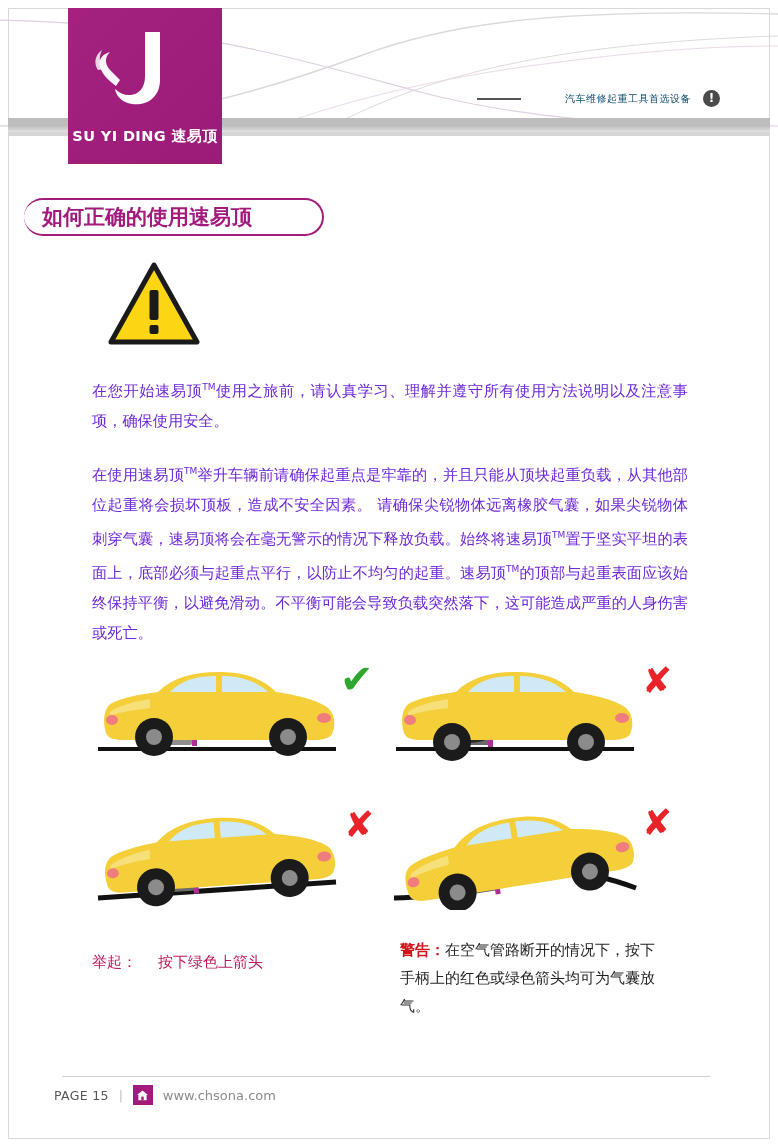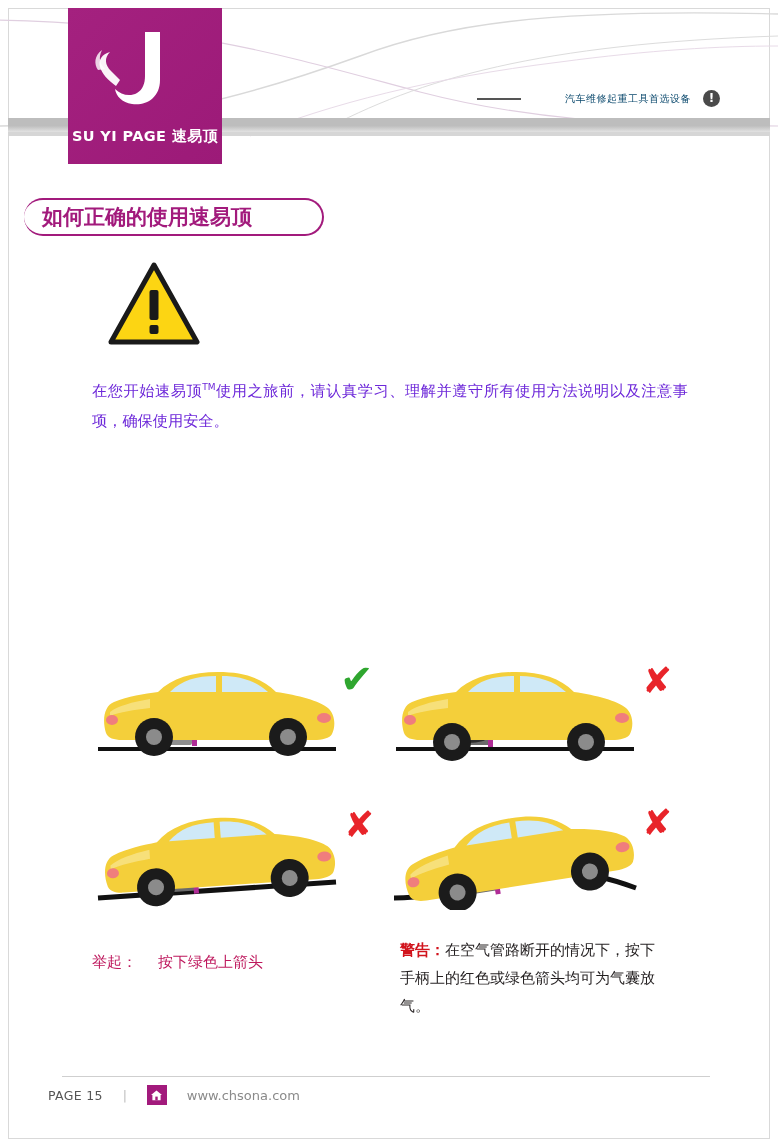--- a/index.html
+++ b/index.html
@@ -164,24 +164,24 @@
   .note-row .lbl { display: inline-block; min-width: 66px; }
   
   .footer-line {
     position: absolute;
     left: 62px; top: 1076px;
     width: 648px; height: 1px;
     background: #cfcfcf;
   }
   .footer {
     position: absolute;
-    left: 48px; top: 1085px;
+    left: 54px; top: 1085px;
     display: flex;
     align-items: center;
-    gap: 20px;
+    gap: 10px;
     color: #6d6d6d;
     font-size: 12.5px;
   }
   .footer .pg { color: #555; letter-spacing: 0.3px; }
   .footer .sep { color: #bdbdbd; }
   .footer .home {
     width: 20px; height: 20px;
     background: #a21a7c;
     display: inline-flex;
     align-items: center;
@@ -208,21 +208,21 @@
 
   <div class="logo-block">
     <div class="logo-j">
       <svg width="154" height="104" viewBox="0 0 154 104">
         <path d="M92 18 L92 66 C92 84 78 92 64 90 C54 88.5 48 82 47 75 C53 81 62 83 69 79 C75 75.6 77 69 77 62 L77 18 Z" fill="#ffffff"></path>
         <path d="M48 72 C40 66 34 60 32 53 C30 46 34 40 42 38 C36 44 37 51 43 57 C46 60 49 63 52 66 Z" fill="#ffffff" opacity="0.95"></path>
         <path d="M30 56 C26 50 26 42 34 36 C30 44 32 50 37 55 Z" fill="#ffffff" opacity="0.8"></path>
       </svg>
     </div>
     <div class="logo-name">
-      <span>SU YI PAGE</span>
+      <span>SU YI DING</span>
       <span class="cn">速易顶</span>
     </div>
   </div>
 
   <div class="tagline">
     <span class="dash"></span>
     <span class="txt">汽车维修起重工具首选设备</span>
     <span class="badge">!</span>
   </div>
 
@@ -233,20 +233,21 @@
   <div class="warn-tri">
     <svg width="92" height="86" viewBox="0 0 92 86">
       <path d="M46 3 L89 80 L3 80 Z" fill="#fcd513" stroke="#1a1a1a" stroke-width="5" stroke-linejoin="round"></path>
       <rect x="41.5" y="28" width="9" height="30" rx="2" fill="#1a1a1a"></rect>
       <rect x="41.5" y="63" width="9" height="9" rx="2" fill="#1a1a1a"></rect>
     </svg>
   </div>
 
   <div class="body-text">
     <p>在您开始速易顶<sup class="tm">TM</sup>使用之旅前，请认真学习、理解并遵守所有使用方法说明以及注意事项，确保使用安全。</p>
+    <p>在使用速易顶<sup class="tm">TM</sup>举升车辆前请确保起重点是牢靠的，并且只能从顶块起重负载，从其他部位起重将会损坏顶板，造成不安全因素。 请确保尖锐物体远离橡胶气囊，如果尖锐物体刺穿气囊，速易顶将会在毫无警示的情况下释放负载。始终将速易顶<sup class="tm">TM</sup>置于坚实平坦的表面上，底部必须与起重点平行，以防止不均匀的起重。速易顶<sup class="tm">TM</sup>的顶部与起重表面应该始终保持平衡，以避免滑动。不平衡可能会导致负载突然落下，这可能造成严重的人身伤害或死亡。</p>
   </div>
 
   <div class="cars">
 
     <div class="car-cell" style="left:0px; top:0px;">
       <svg width="250" height="116" viewBox="0 0 250 116">
 
         <rect x="6" y="99" width="238" height="4" fill="#111"></rect>
 
         <g>

